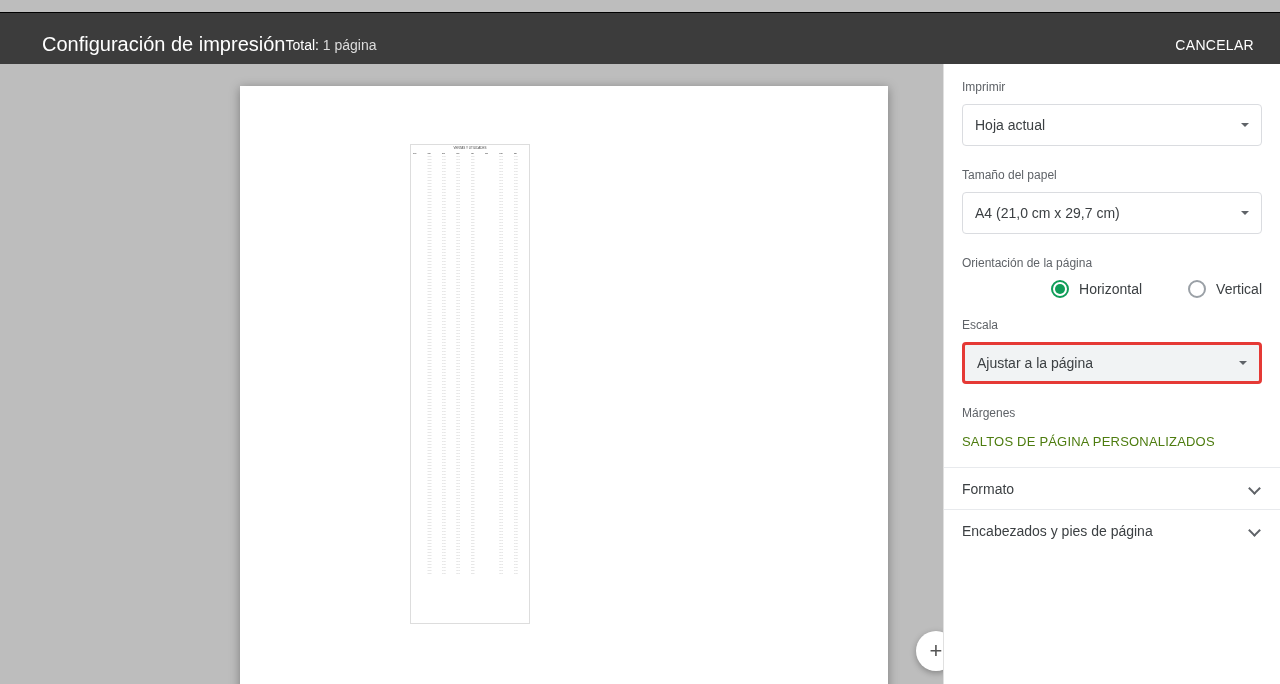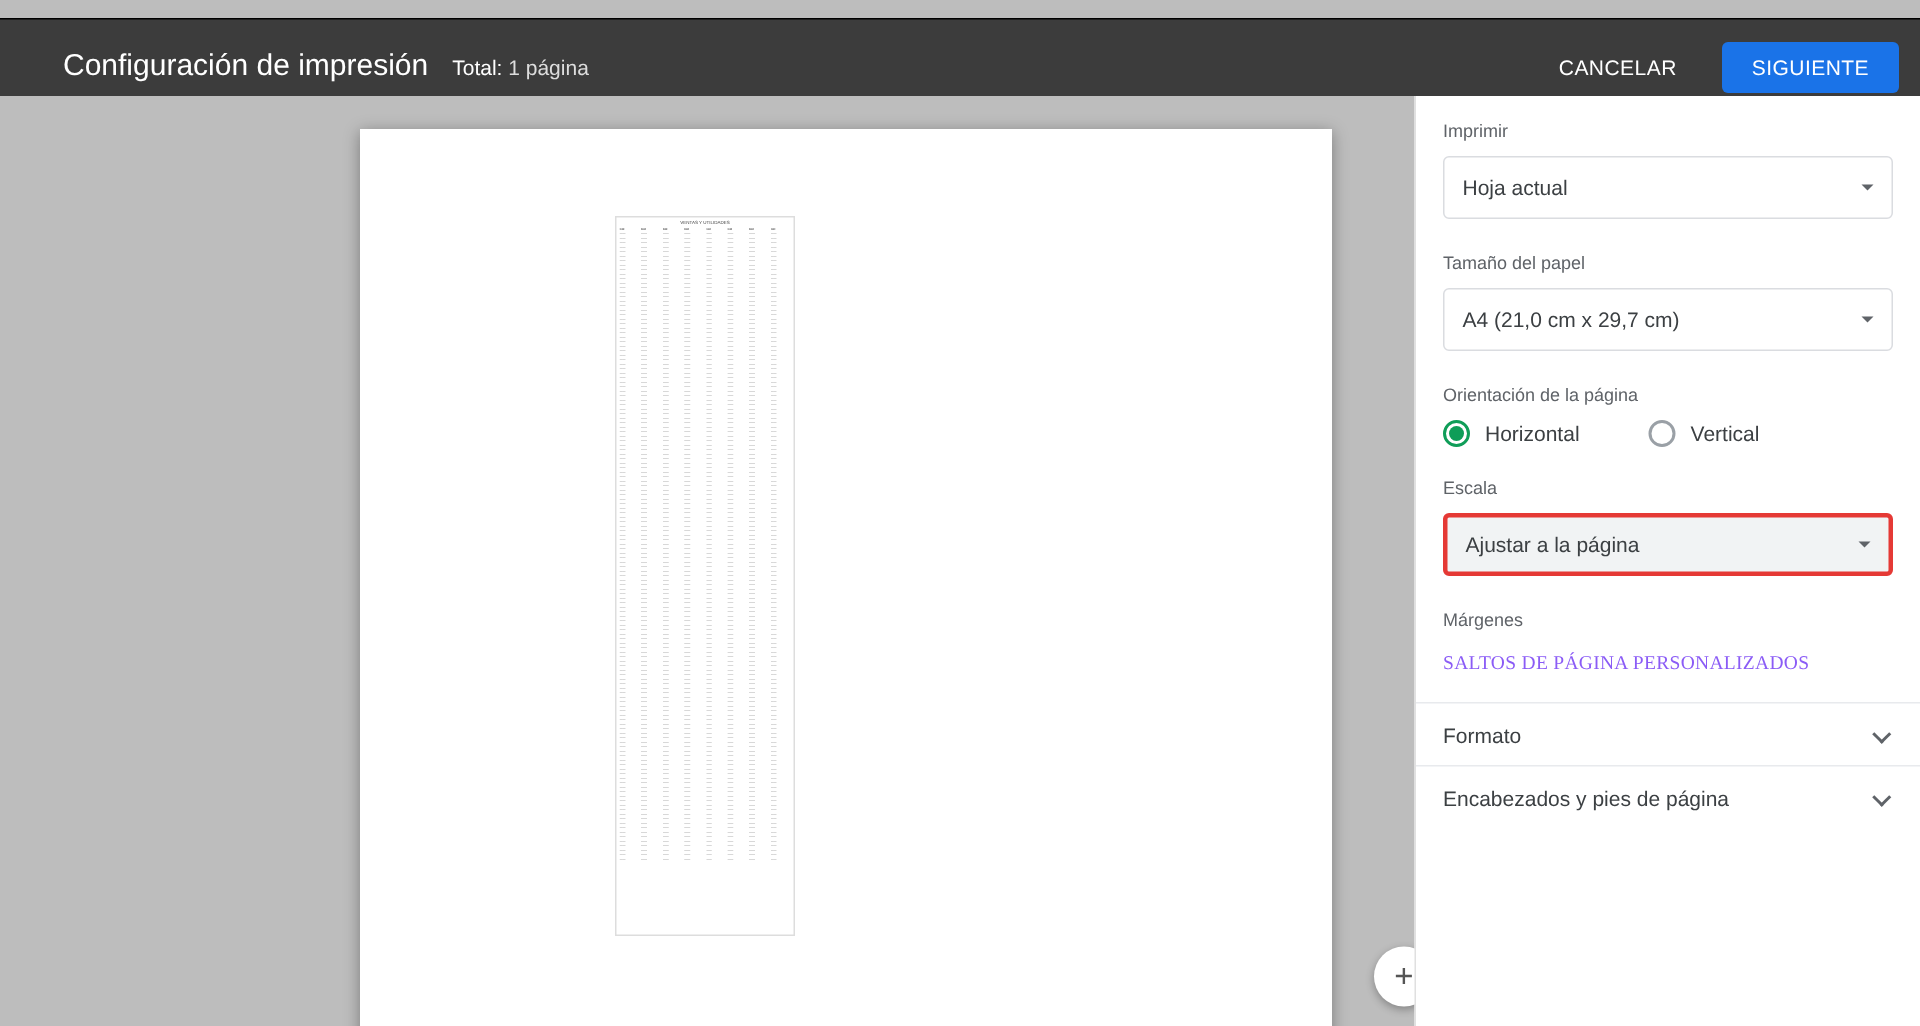--- a/index.html
+++ b/index.html
@@ -20,21 +20,21 @@
       align-items: center;
       padding: 0 14px 0 42px;
       color: #fff;
       border-top: 1px solid #000;
     }
     .header-title {
       font-size: 20px;
       font-weight: 400;
     }
     .header-total {
-      margin-left: 16px;
+      margin-left: 0;
       font-size: 14px;
       color: #ddd;
     }
     .header-total strong { font-weight:500; color:#fff; }
     .header-actions { margin-left: auto; display: flex; gap: 18px; align-items:center; }
     .btn-text {
       background: none;
       border: none;
       color: #fff;
       font-size: 14px;
@@ -138,37 +138,36 @@
     .dropdown.highlighted {
       border: 3px solid #e53935;
       background: #f1f3f4;
     }
     .caret {
       width: 0; height: 0;
       border-left: 4px solid transparent;
       border-right: 4px solid transparent;
       border-top: 4px solid #5f6368;
     }
-    .radio-group { display:flex; gap: 46px; margin-bottom: 20px; margin-top:6px; }
+    .radio-group { display:flex; gap: 46px; margin-bottom: 20px; margin-top:6px;justify-content:flex-end; }
     .radio-item { display:flex; align-items:center; gap:10px; font-size:14px; color:#3c4043; cursor:pointer; }
     .radio {
       width: 18px; height:18px; border-radius:50%;
       border: 2px solid #9aa0a6;
       display:flex; align-items:center; justify-content:center;
     }
     .radio.selected { border-color:#0f9d58; }
     .radio .dot { width:10px; height:10px; border-radius:50%; background:#0f9d58; }
     .link-row {
       font-size: 13px;
-      color: #8b5cf6;
+      color: #4d7c0f;
       font-weight: 500;
       letter-spacing: 0.2px;
       padding: 4px 0 18px 0;
       cursor: pointer;
-      font-family: Liberation Serif, serif;
     }
     .accordion-row {
       height: 42px;
       border-top: 1px solid #e8eaed;
       display:flex;
       align-items:center;
       justify-content:space-between;
       padding: 0 18px;
       font-size: 14px;
       color: #3c4043;
@@ -188,21 +187,20 @@
 <body>
 
 <div class="header">
   <span class="header-title">Configuración de impresión</span>
   <span class="header-total">
     <strong>Total:</strong>
     <span>1 página</span>
   </span>
   <div class="header-actions">
     <button class="btn-text">CANCELAR</button>
-    <button class="btn-primary">SIGUIENTE</button>
   </div>
 </div>
 
 <div class="body-area">
   <div class="preview-wrap">
     <div class="preview-inner">
       <div class="preview-title">VENTAS Y UTILIDADES</div>
       <div id="tiny-table">
           <div class="preview-row preview-header">
             <span class="preview-cell">Col</span>

